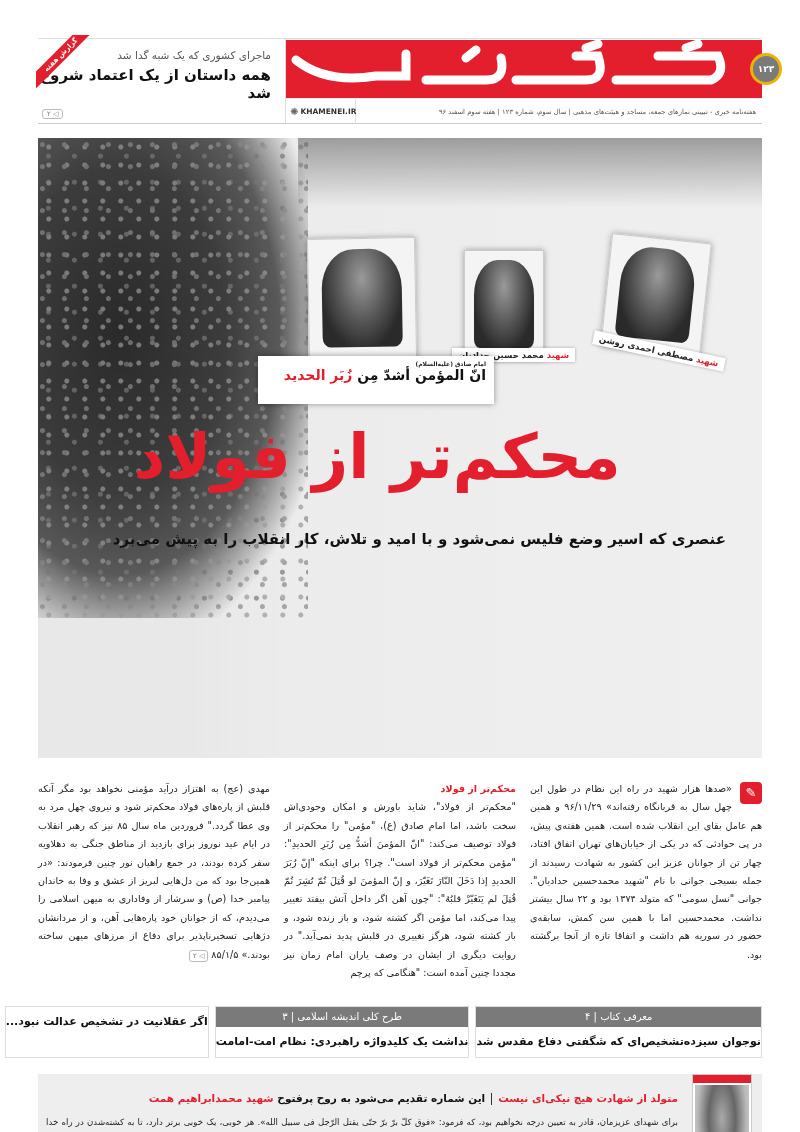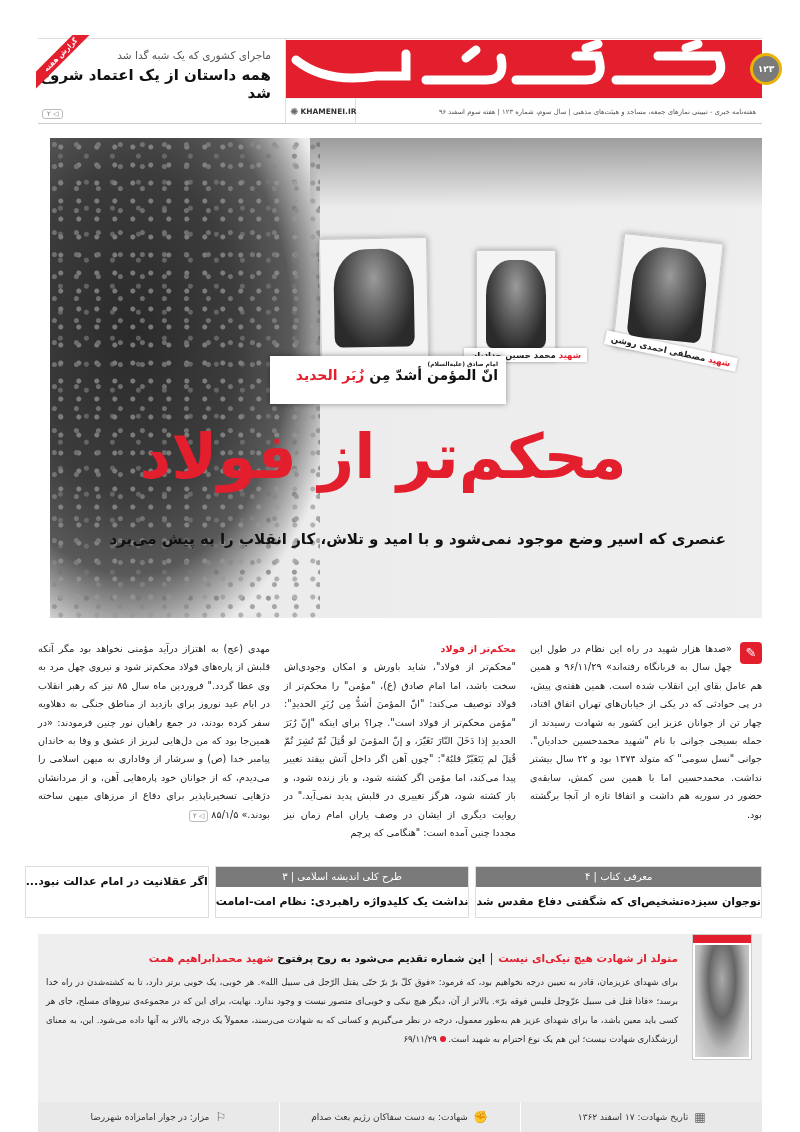--- a/index.html
+++ b/index.html
@@ -15,21 +15,21 @@
     .teaser-page { position: absolute; left: 4px; bottom: 4px; border: 1px solid #bbb; border-radius: 3px; font-size: 7px; padding: 0 4px; color: #777; }
     .masthead-wrap { flex: 1; position: relative; }
     .masthead { height: 58px; background: #e31e2d; position: relative; overflow: hidden; margin-top: 1px; }
     .masthead svg { position: absolute; left: 0; top: 0; }
     .issue-badge { position: absolute; right: -20px; top: 14px; width: 32px; height: 32px; border-radius: 50%; background: #7a7a7a; border: 3px solid #eab308; color: #fff; font-size: 9px; font-weight: bold; display: flex; align-items: center; justify-content: center; z-index: 2; }
     .subline { height: 26px; display: flex; align-items: center; direction: ltr; border-top: 1px solid #eee; }
     .khamenei { width: 70px; font-size: 7.5px; color: #333; font-weight: bold; display: flex; align-items: center; gap: 2px; padding-left: 4px; border-right: 1px solid #ddd; height: 100%; }
     .khamenei .gear { color: #666; font-size: 10px; }
     .subline-text { flex: 1; text-align: right; direction: rtl; font-size: 6.8px; color: #555; padding-right: 6px; }
     
-    .hero { position: relative; margin-top: 14px; height: 480px; background: #e8e8e8; overflow: hidden; margin-left: 12px; }
+    .hero { position: relative; margin-top: 14px; height: 620px; background: #e8e8e8; overflow: hidden; }
     .ivy { position: absolute; left: 0; top: 0; width: 270px; height: 480px; background: radial-gradient(ellipse at 30% 40%, #2a2a2a 0%, #3c3c3c 40%, #595959 60%, rgba(200,200,200,0) 80%); }
     .ivy::after { content: ""; position: absolute; inset: 0; background-image: radial-gradient(circle at 20% 30%, #888 2px, transparent 3px), radial-gradient(circle at 60% 50%, #999 2px, transparent 3px), radial-gradient(circle at 40% 70%, #777 2px, transparent 3px); background-size: 22px 22px, 18px 18px, 26px 26px; opacity: .7; }
     .wall { position: absolute; left: 150px; top: 0; right: 0; bottom: 0; background: linear-gradient(90deg, rgba(232,232,232,0) 0%, #ececec 18%, #efefef 100%); }
     .top-vines { position: absolute; left: 260px; right: 0; top: 0; height: 70px; background: linear-gradient(180deg, rgba(90,90,90,.55), rgba(235,235,235,0)); }
     .portrait { position: absolute; background: #f4f4f4; border: 1px solid #ccc; box-shadow: 0 0 6px rgba(0,0,0,.35); }
     .portrait .face { position: absolute; left: 12%; right: 12%; top: 8%; bottom: 10%; background: radial-gradient(ellipse at 50% 30%, #9a9a9a 0%, #555 45%, #2a2a2a 75%); border-radius: 40% 40% 10% 10%; }
     .caption { position: absolute; background: #fff; font-size: 8.5px; font-weight: bold; color: #222; padding: 2px 6px; white-space: nowrap; direction: rtl; box-shadow: 0 0 3px rgba(0,0,0,.3); }
     .caption .red { color: #e31e2d; }
     .quote-box { position: absolute; left: 220px; top: 218px; width: 236px; height: 48px; background: #ffffff; box-shadow: 0 0 6px rgba(0,0,0,.4); direction: rtl; text-align: right; padding: 4px 8px; }
     .quote-attr { font-size: 6px; color: #222; font-weight: bold; }
@@ -123,21 +123,21 @@
         <div class="face"></div>
       </div>
     <div class="caption" style="left:554px; top:206px; transform:rotate(12deg);"><span class="red">شهید</span> <span>مصطفی احمدی روشن</span></div>
 
     <div class="quote-box">
       <div class="quote-attr">امام صادق (علیه‌السلام)</div>
       <div class="quote-ar"><span>انّ المؤمن أشدّ مِن</span> <span class="red">زُبَر الحدید</span></div>
     </div>
 
     <div class="headline">محکم‌تر از فولاد</div>
-    <div class="subhead">عنصری که اسیر وضع موجود نمی‌شود و با امید و تلاش، کار انقلاب را به پیش می‌برد</div>
+    <div class="subhead">عنصری که اسیر وضع فلیس نمی‌شود و با امید و تلاش، کار انقلاب را به پیش می‌برد</div>
   </div>
 
   <div class="columns">
     <div class="col col1">
       <span class="pen-icon">✎</span>
       <span>«صدها هزار شهید در راه این نظام در طول این چهل سال به قربانگاه رفته‌اند» ۹۶/۱۱/۲۹ و همین هم عامل بقای این انقلاب شده است. همین هفته‌ی پیش، در پی حوادثی که در یکی از خیابان‌های تهران اتفاق افتاد، چهار تن از جوانان عزیز این کشور به شهادت رسیدند از جمله بسیجی جوانی با نام "شهید محمدحسین حدادیان". جوانی "نسل سومی" که متولد ۱۳۷۴ بود و ۲۲ سال بیشتر نداشت. محمدحسین اما با همین سن کمش، سابقه‌ی حضور در سوریه هم داشت و اتفاقا تازه از آنجا برگشته بود.</span>
     </div>
     <div class="col">
       <div class="col-title">محکم‌تر از فولاد</div>
       <span>"محکم‌تر از فولاد"، شاید باورش و امکان وجودی‌اش سخت باشد، اما امام صادق (ع)، "مؤمن" را محکم‌تر از فولاد توصیف می‌کند: "انّ المؤمنَ أشدُّ مِن زُبَرِ الحدیدِ": "مؤمن محکم‌تر از فولاد است". چرا؟ برای اینکه "إنّ زُبَرَ الحدیدِ إذا دَخَلَ النّارَ تَغَیّرَ، و إنّ المؤمنَ لو قُتِلَ ثُمّ نُشِرَ ثُمّ قُتِلَ لم یَتَغَیّرْ قلبُهُ": "چون آهن اگر داخل آتش بیفتد تغییر پیدا می‌کند، اما مؤمن اگر کشته شود، و باز زنده شود، و باز کشته شود، هرگز تغییری در قلبش پدید نمی‌آید." در روایت دیگری از ایشان در وصف یاران امام زمان نیز مجددا چنین آمده است: "هنگامی که پرچم</span>
@@ -151,21 +151,21 @@
   <div class="teasers">
     <div class="tbox">
       <div class="tbox-head"><span>معرفی کتاب</span> | <span>۴</span></div>
       <div class="tbox-body">نوجوان سیزده‌تشخیص‌ای که شگفتی دفاع مقدس شد</div>
     </div>
     <div class="tbox">
       <div class="tbox-head"><span>طرح کلی اندیشه اسلامی</span> | <span>۳</span></div>
       <div class="tbox-body">نداشت یک کلیدواژه راهبردی: نظام امت-امامت</div>
     </div>
     <div class="tbox">
-      <div class="tbox-body">اگر عقلانیت در امام عدالت نبود...</div>
+      <div class="tbox-body">اگر عقلانیت در تشخیص عدالت نبود...</div>
     </div>
   </div>
 
   <div class="dedication">
     <div class="ded-photo">
         <div class="bar"></div>
         <div class="img"></div>
       </div>
     <div class="ded-text">
       <div class="ded-title">

